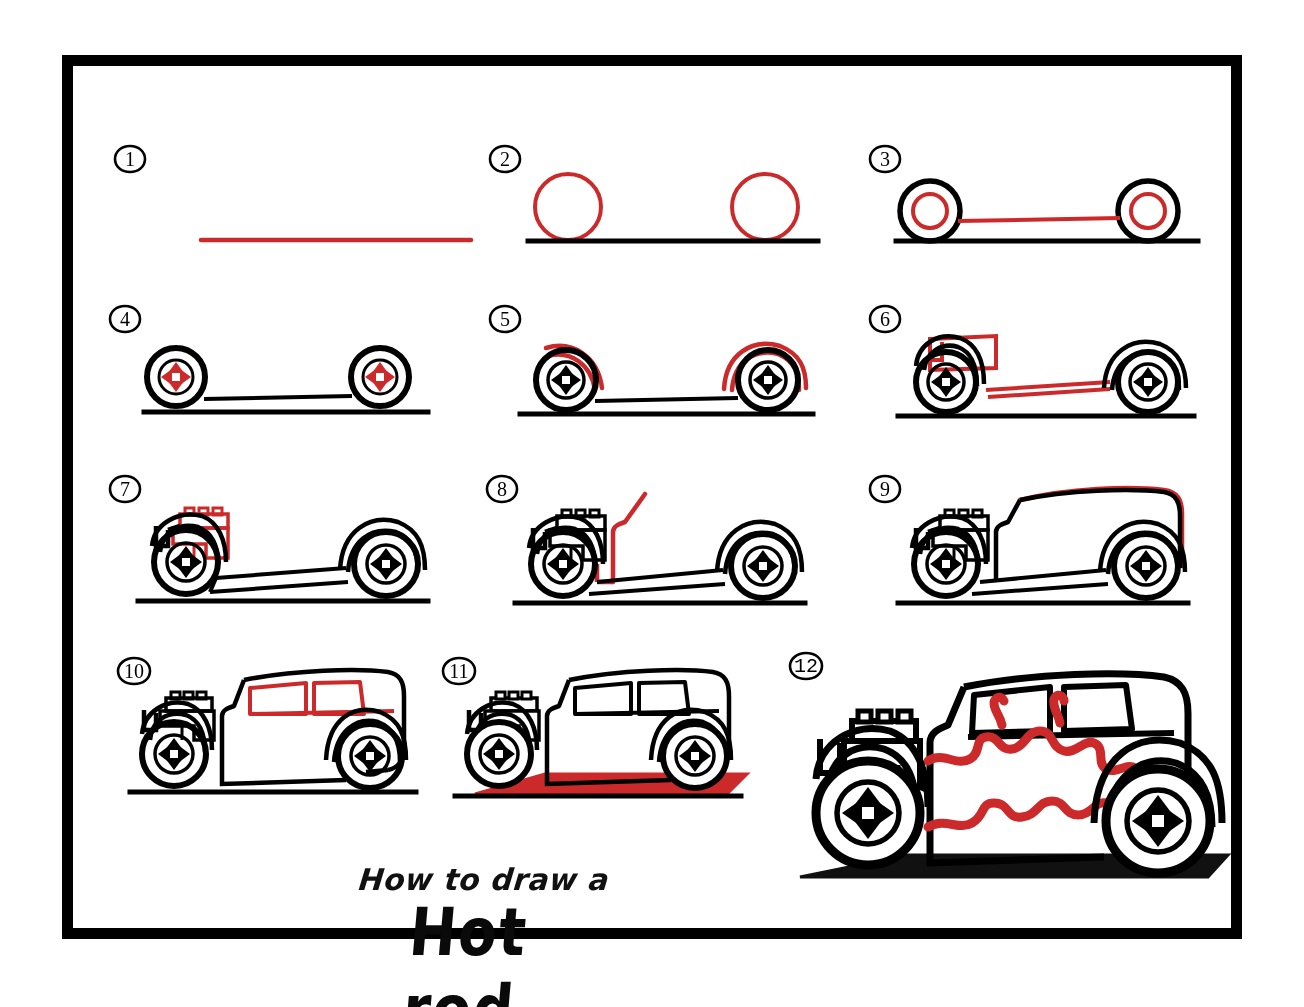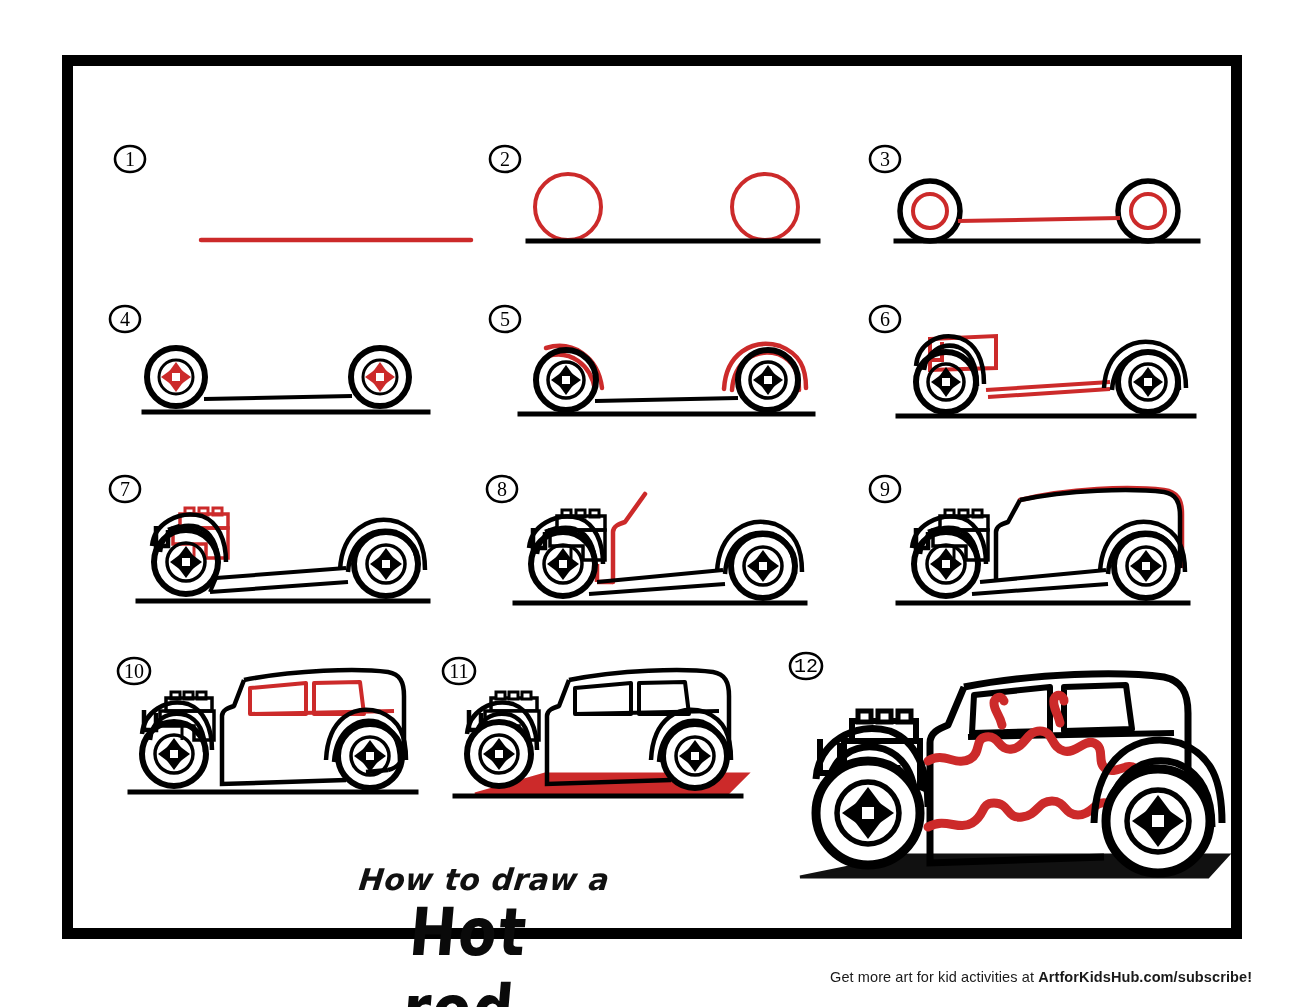--- a/index.html
+++ b/index.html
@@ -600,18 +600,15 @@
           <path d="M396 170 L376 156 L376 184 Z" fill="#000"></path>
         </g>
       </svg>
     </div>
 
     <div class="title-block">
       <div class="t-line1">How to draw a</div>
       <div class="t-line2">Hot rod</div>
     </div>
 
-    <div class="credit">
-      <span>Get more art for kid activities at </span><b>ArtforKidsHub.com/subscribe!</b>
-    </div>
 
   </div>
 </div>
 
 </body></html>

